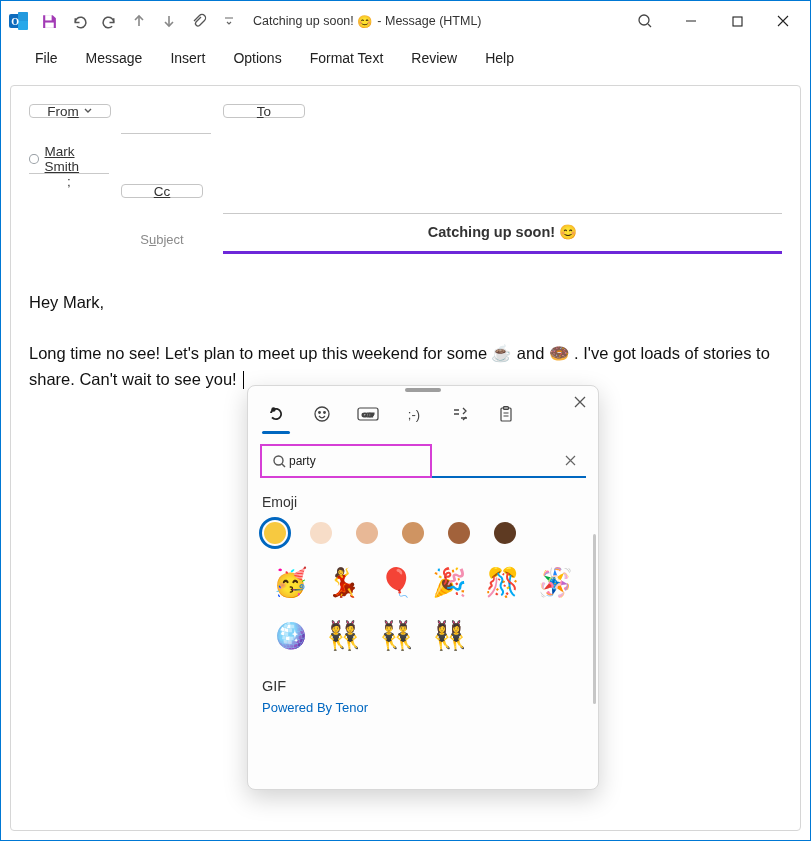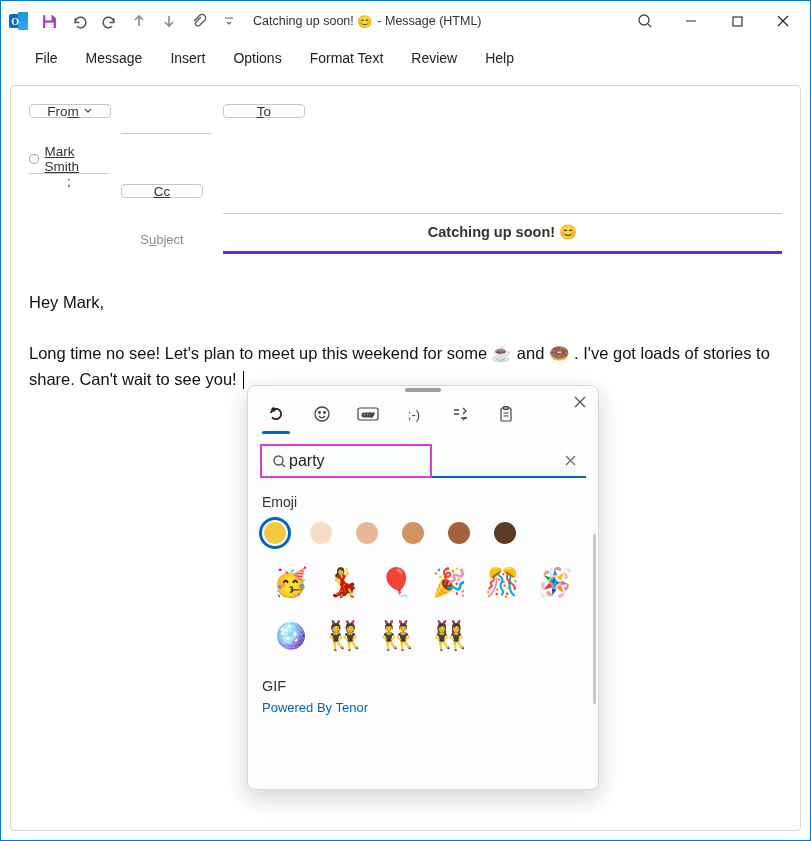--- a/index.html
+++ b/index.html
@@ -48,21 +48,21 @@
     margin-left:8px;
   }
   .drag-handle { width:36px; height:4px; background:#9e9e9e; border-radius:2px; margin:0 auto 4px auto;}
   .panel-close { position:absolute; top:10px; right:12px; color:#555; font-size:14px;}
   .picker-tabs { display:flex; gap:22px; padding:6px 6px 0 6px; align-items:center;}
   .picker-tab { width:24px; height:24px; display:flex; align-items:center; justify-content:center; color:#444;}
   .picker-tab.active { position:relative;}
   .picker-tab.active::after { content:""; position:absolute; left:-2px; right:-2px; bottom:-8px; height:3px; background:#0067c0; border-radius:2px;}
   .search-row { margin:18px 2px 0 2px; display:flex; align-items:center; border-bottom:2px solid #0067c0; height:34px;}
   .search-box-hl { border:2px solid #d63fd6; display:flex; align-items:center; height:34px; padding:0 6px 0 10px; flex:0 0 172px; margin-bottom:-2px;}
-  .search-box-hl input { border:none; outline:none; font-size:16px; width:110px; background:transparent; color:#222;}
+  .search-box-hl input { border:none; outline:none; font-size:12px; width:110px; background:transparent; color:#222;}
   .search-clear { margin-left:auto; margin-right:10px; color:#666; font-size:13px;}
   .section-label { margin:16px 4px 10px 4px; font-size:14px; color:#333;}
   .skin-row { display:flex; gap:24px; padding:2px 6px 4px 6px;}
   .skin { width:22px; height:22px; border-radius:50%;}
   .skin.sel { outline:3px solid #0067c0; outline-offset:2px;}
   .emoji-grid { display:grid; grid-template-columns:repeat(6,1fr); row-gap:20px; padding:18px 6px 0 6px; font-size:28px; text-align:center;}
   .gif-label { margin:26px 4px 4px 4px; font-size:14.5px; color:#333;}
   .powered { margin:6px 4px 0 4px; font-size:13px; color:#0067c0;}
   .panel-scroll { position:absolute; right:2px; top:148px; width:3px; height:170px; background:#c6c6c6; border-radius:2px;}
   svg { display:block;}

